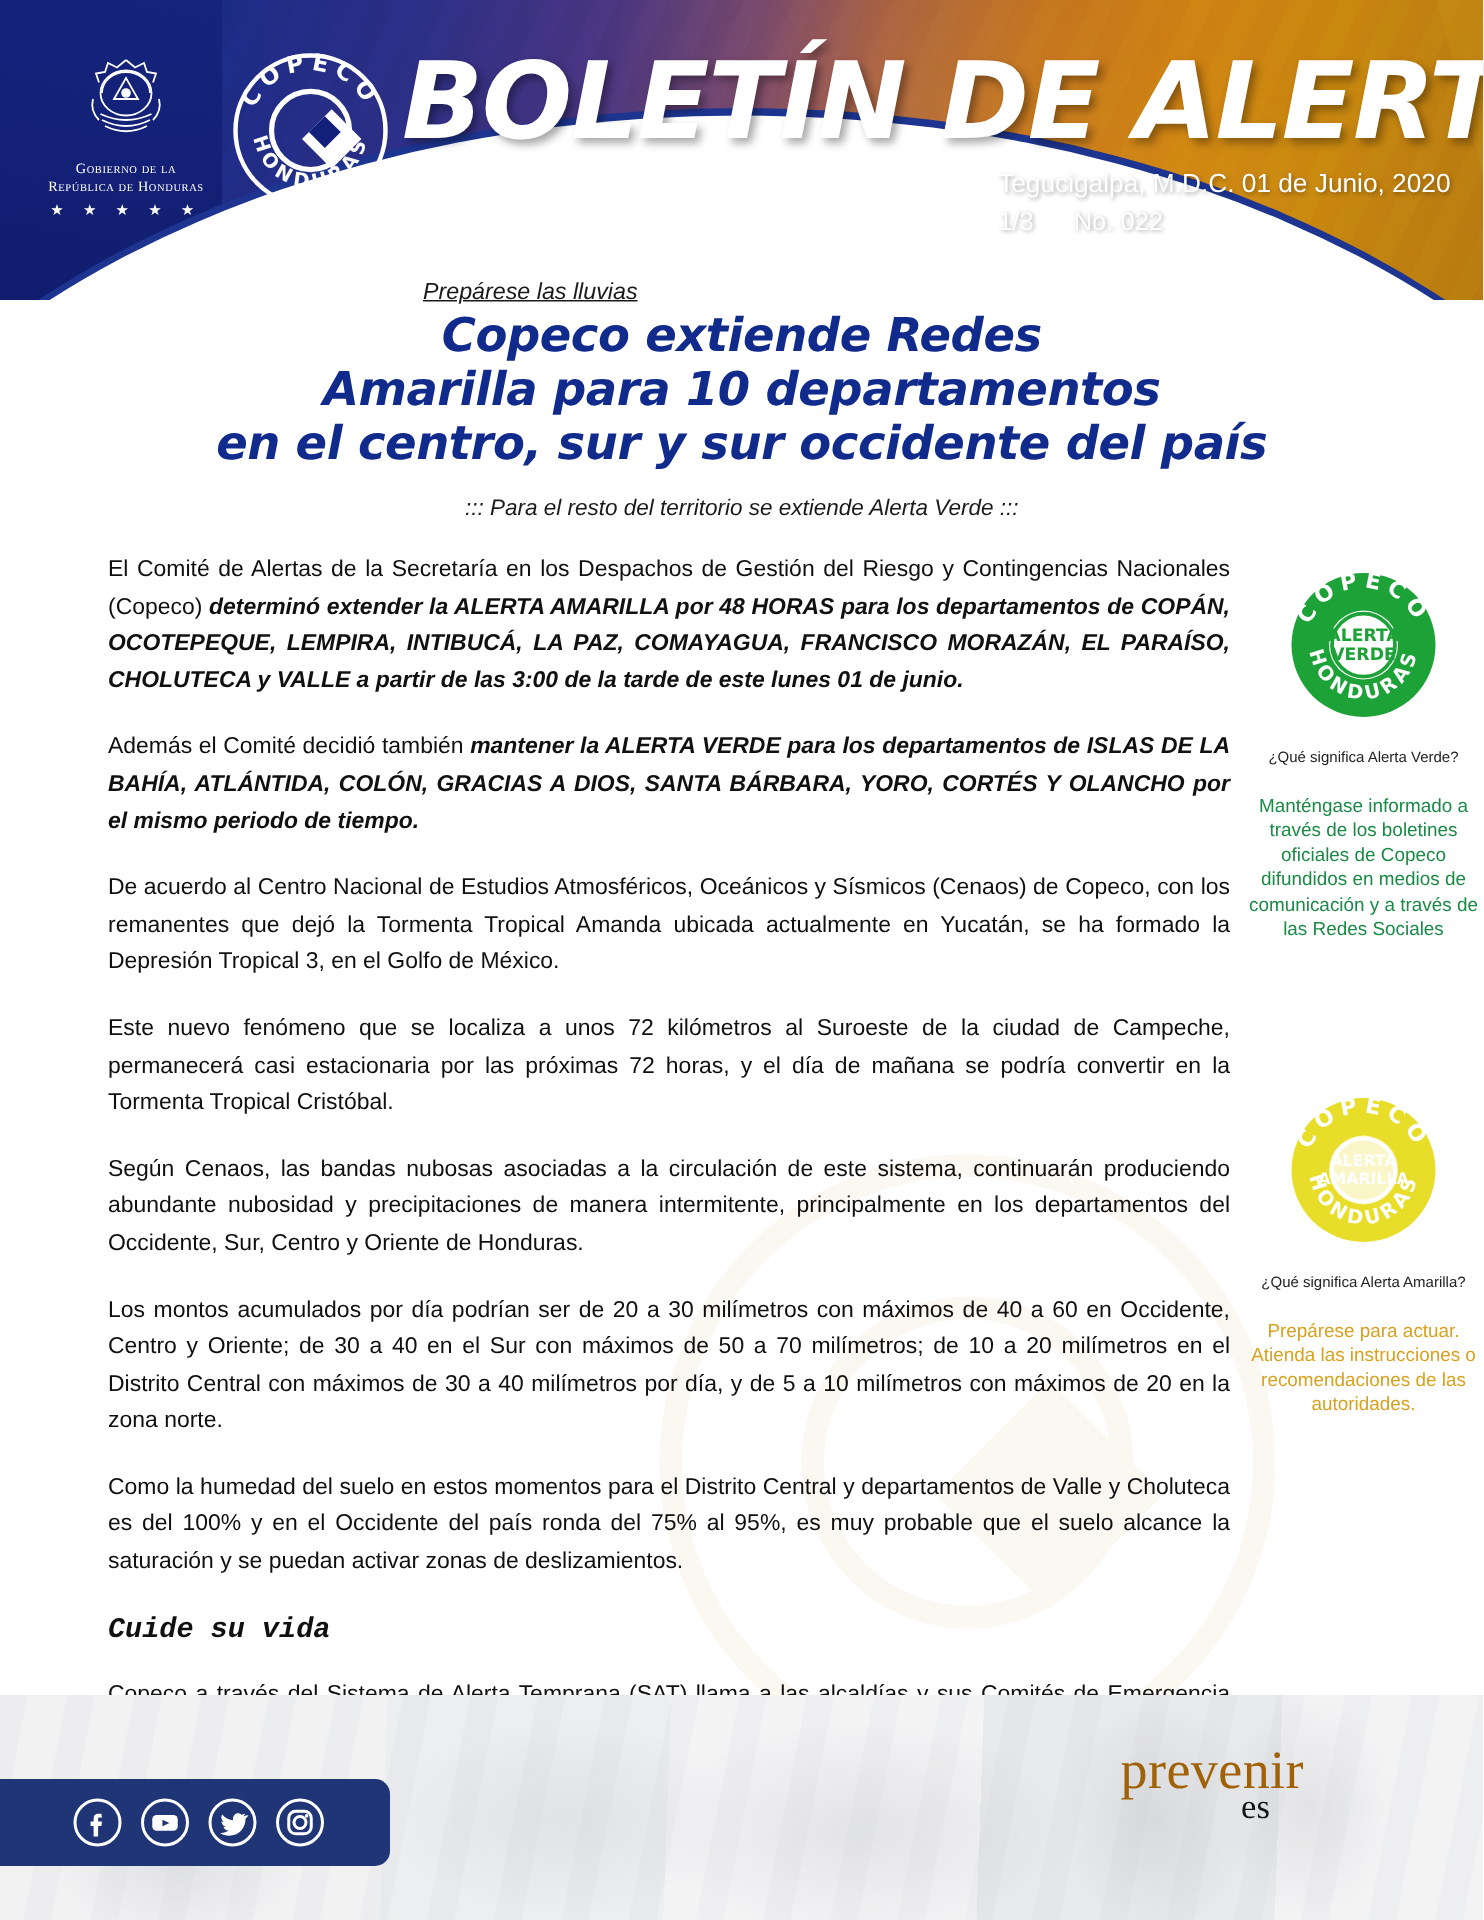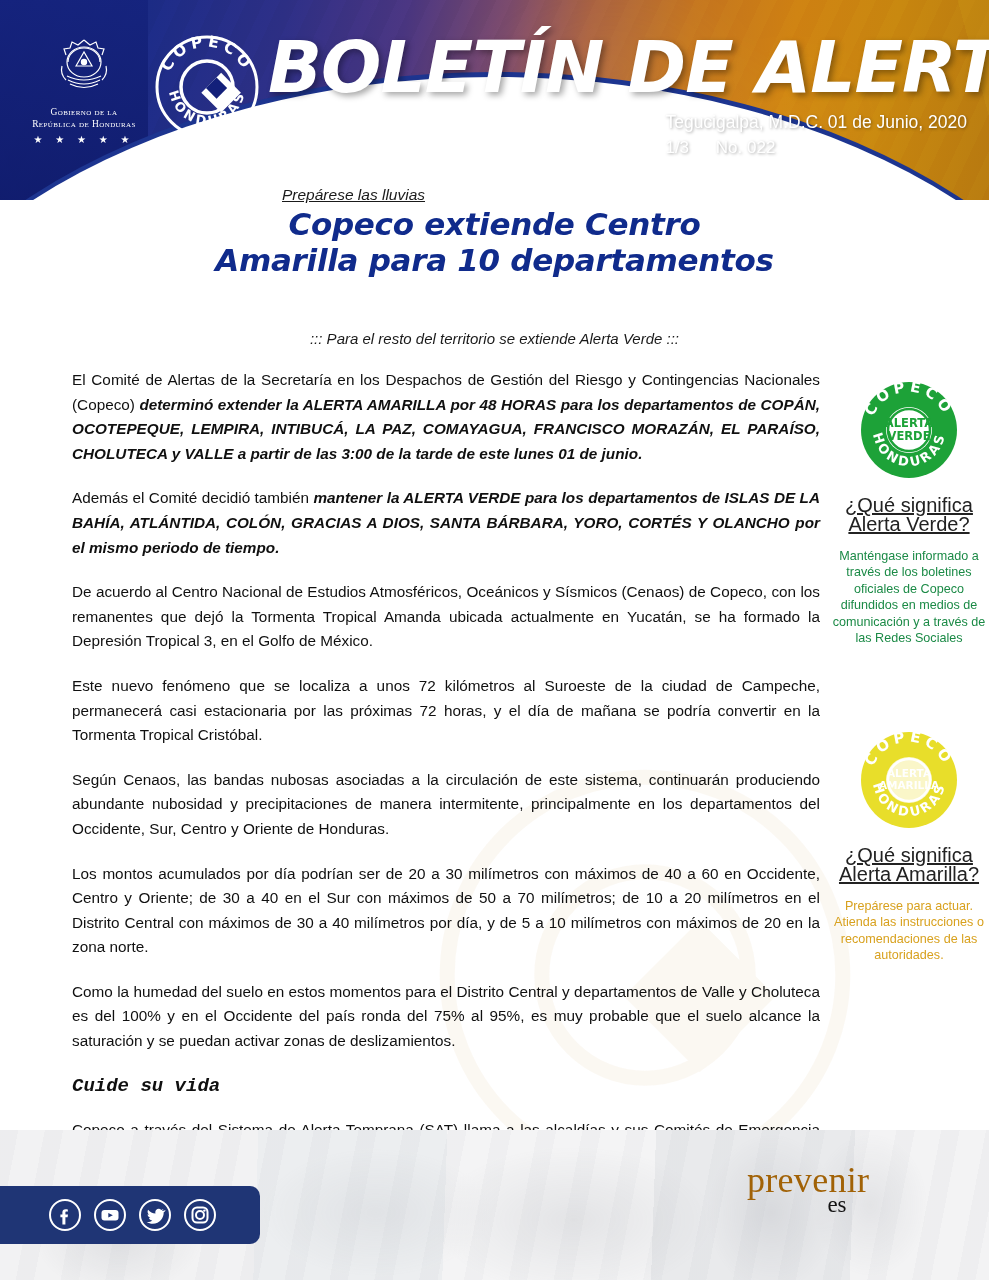--- a/index.html
+++ b/index.html
@@ -114,21 +114,21 @@
     color:#101010;margin:0 0 2px 0;
   }
   .tight{margin-bottom:4px;}
 
   
   .aside{position:absolute;left:828px;width:162px;text-align:center;}
   .aside-green{top:378px;}
   .aside-yellow{top:728px;}
   .seal-sm{width:104px;height:104px;margin:0 auto;display:block;}
   .aside-q{
-    margin-top:14px;font-size:20px;line-height:19px;color:#222;text-decoration:underline;
+    margin-top:14px;font-size:10px;line-height:19px;color:#222;
   }
   .aside-body{
     margin-top:14px;font-size:12.6px;line-height:16.4px;
   }
   .green-txt{color:#1b8a46;}
   .yellow-txt{color:#d8a11e;}
 
   
   .footer{
     position:absolute;left:0;bottom:0;width:989px;height:150px;overflow:hidden;
@@ -240,22 +240,23 @@
   </div>
 
   <svg class="watermark" viewBox="0 0 200 200">
     <circle cx="100" cy="100" r="92" fill="none" stroke="#c08a30" stroke-width="7"></circle>
     <circle cx="100" cy="100" r="48" fill="none" stroke="#c08a30" stroke-width="7"></circle>
     <rect x="100" y="64" width="50" height="50" fill="#c08a30" transform="rotate(45 100 100)"></rect>
   </svg>
 
   <div class="kicker">Prepárese las lluvias</div>
   <div class="headline">
-    <div>Copeco extiende Centro</div>
+    <div>Copeco extiende Redes</div>
     <div>Amarilla para 10 departamentos</div>
+    <div>en el centro, sur y sur occidente del país</div>
   </div>
   <div class="subhead">::: Para el resto del territorio se extiende Alerta Verde :::</div>
 
   <div class="body-col">
     <p>
       <span>El Comité de Alertas de la Secretaría en los Despachos de Gestión del Riesgo y Contingencias Nacionales (Copeco) </span><span class="b">determinó extender la ALERTA AMARILLA por 48 HORAS para los departamentos de COPÁN, OCOTEPEQUE, LEMPIRA, INTIBUCÁ, LA PAZ, COMAYAGUA, FRANCISCO MORAZÁN, EL PARAÍSO, CHOLUTECA y VALLE a partir de las 3:00 de la tarde de este lunes 01 de junio.</span>
     </p>
     <p>
       <span>Además el Comité decidió también </span><span class="b">mantener la ALERTA VERDE para los departamentos de ISLAS DE LA BAHÍA, ATLÁNTIDA, COLÓN, GRACIAS A DIOS, SANTA BÁRBARA, YORO, CORTÉS Y OLANCHO por el mismo periodo de tiempo.</span>
     </p>

